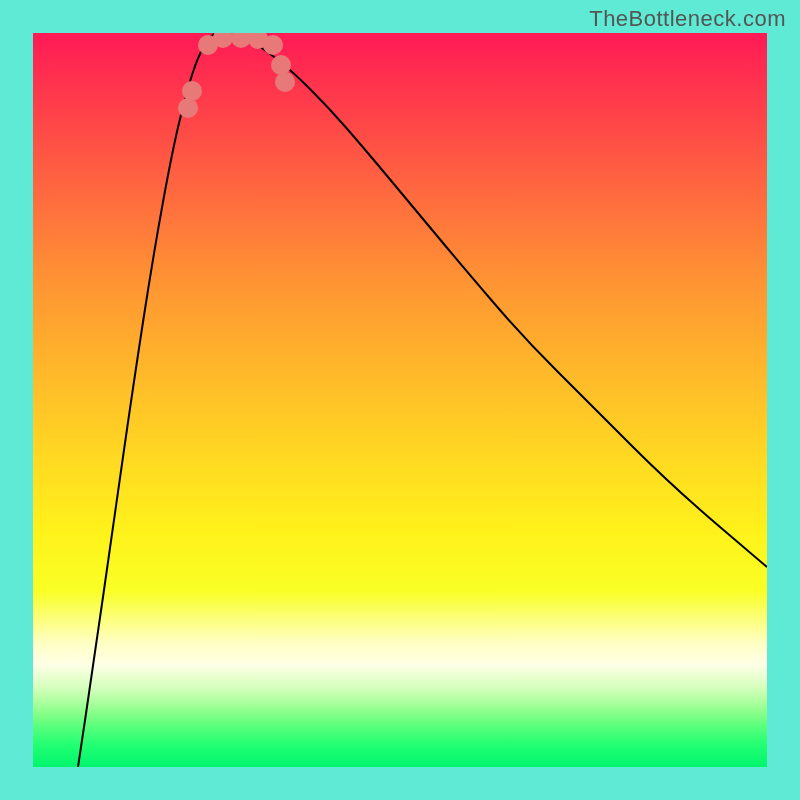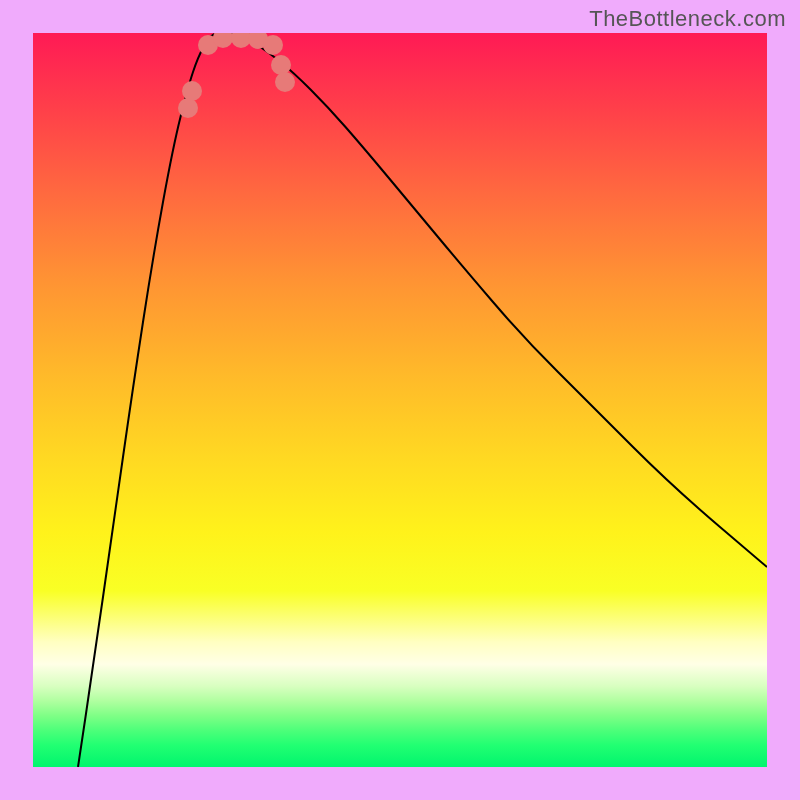--- a/index.html
+++ b/index.html
@@ -8,21 +8,21 @@
     width: 800px;
     height: 800px;
     background: #000;
     overflow: hidden;
     font-family: Arial, Helvetica, sans-serif;
   }
   .frame {
     position: relative;
     width: 800px;
     height: 800px;
-    background: #f0abfc;
+    background: #5eead4;
   }
   .watermark {
     position: absolute;
     top: 6px;
     right: 14px;
     color: #555;
     font-size: 22px;
     font-weight: 500;
     letter-spacing: 0.5px;
     z-index: 30;

